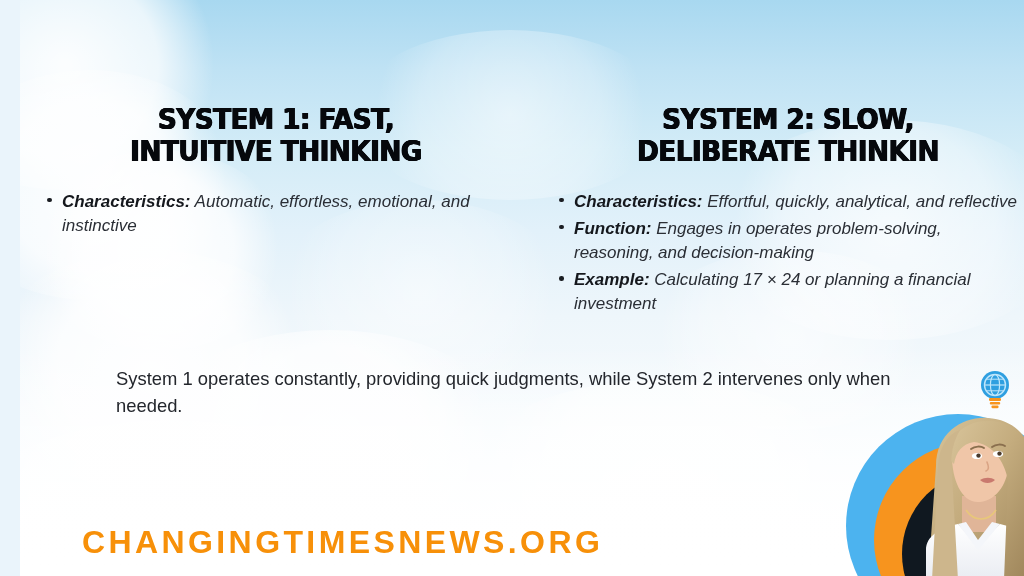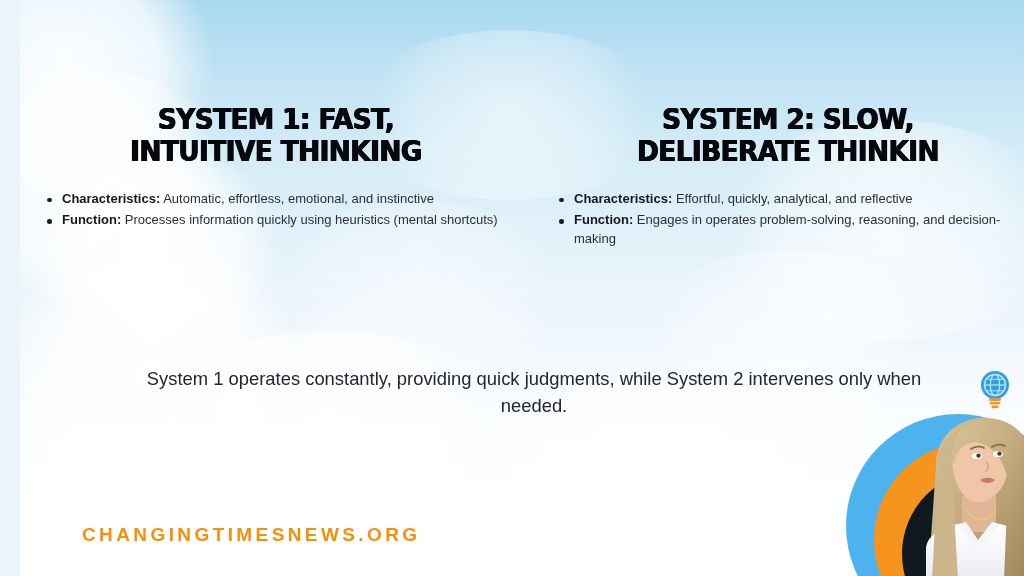--- a/index.html
+++ b/index.html
@@ -94,24 +94,25 @@
   }
 
   .bullets {
     margin-top: 22px;
     padding-left: 30px;
     list-style: none;
   }
   .bullets li {
     position: relative;
     font-family: "Liberation Sans", sans-serif;
-    font-size: 13px;
+    font-size: 17px;
     line-height: 1.42;
     color: #2a2e35;
     margin-bottom: 3px;
+    font-style: italic;
   }
   .bullets li::before {
     content: "";
     position: absolute;
     left: -15px;
     top: 8px;
     width: 4.5px;
     height: 4.5px;
     border-radius: 50%;
     background: #1a1d22;
@@ -120,32 +121,32 @@
 
   .col-left .bullets { padding-right: 18px; }
   .col-right .bullets { padding-right: 8px; }
 
   
   .summary {
     position: absolute;
     left: 96px;
     top: 366px;
     width: 836px;
-    text-align: center;
+    text-align: left;
     font-size: 18.4px;
     line-height: 1.45;
     color: #23262c;
   }
 
   
   .brand {
     position: absolute;
     left: 62px;
     top: 524px;
-    font-size: 19px;
+    font-size: 32px;
     font-weight: 700;
     letter-spacing: 3.4px;
     color: #f79009;
   }
 
   
   .badge {
     position: absolute;
     right: 0;
     bottom: 0;
@@ -208,38 +209,38 @@
   <div class="columns">
 
     <div class="col col-left">
       <div class="col-title">SYSTEM 1: FAST,
 INTUITIVE THINKING</div>
       <ul class="bullets">
         <li>
           <span class="b-label">Characteristics:</span>
           <span>Automatic, effortless, emotional, and instinctive</span>
         </li>
-        <li>
-          <span class="b-label">Function:</span>
-          <span>Processes information quickly using heuristics (mental shortcuts)</span>
-        </li>
       </ul>
     </div>
 
     <div class="col col-right">
       <div class="col-title">SYSTEM 2: SLOW,
 DELIBERATE THINKIN</div>
       <ul class="bullets">
         <li>
           <span class="b-label">Characteristics:</span>
           <span>Effortful, quickly, analytical, and reflective</span>
         </li>
         <li>
           <span class="b-label">Function:</span>
           <span>Engages in operates problem-solving, reasoning, and decision-making</span>
+        </li>
+        <li>
+          <span class="b-label">Example:</span>
+          <span>Calculating 17 × 24 or planning a financial investment</span>
         </li>
       </ul>
     </div>
 
   </div>
 
   <div class="summary">System 1 operates constantly, providing quick judgments, while System 2 intervenes only when needed.</div>
 
   <div class="brand">CHANGINGTIMESNEWS.ORG</div>
 

